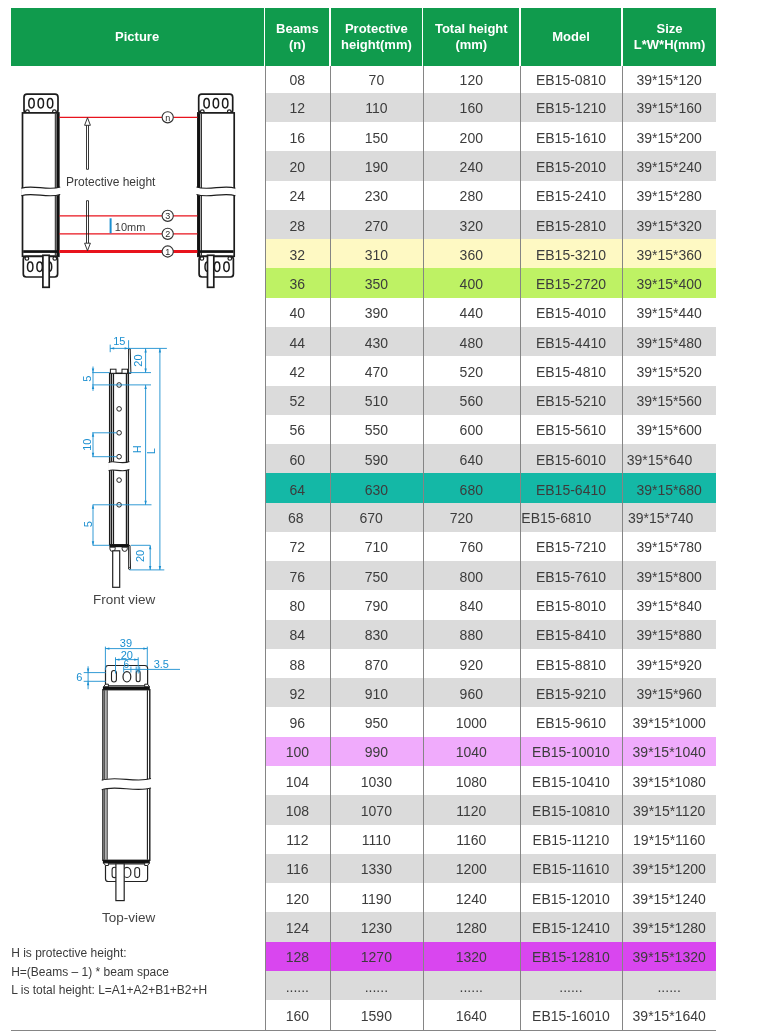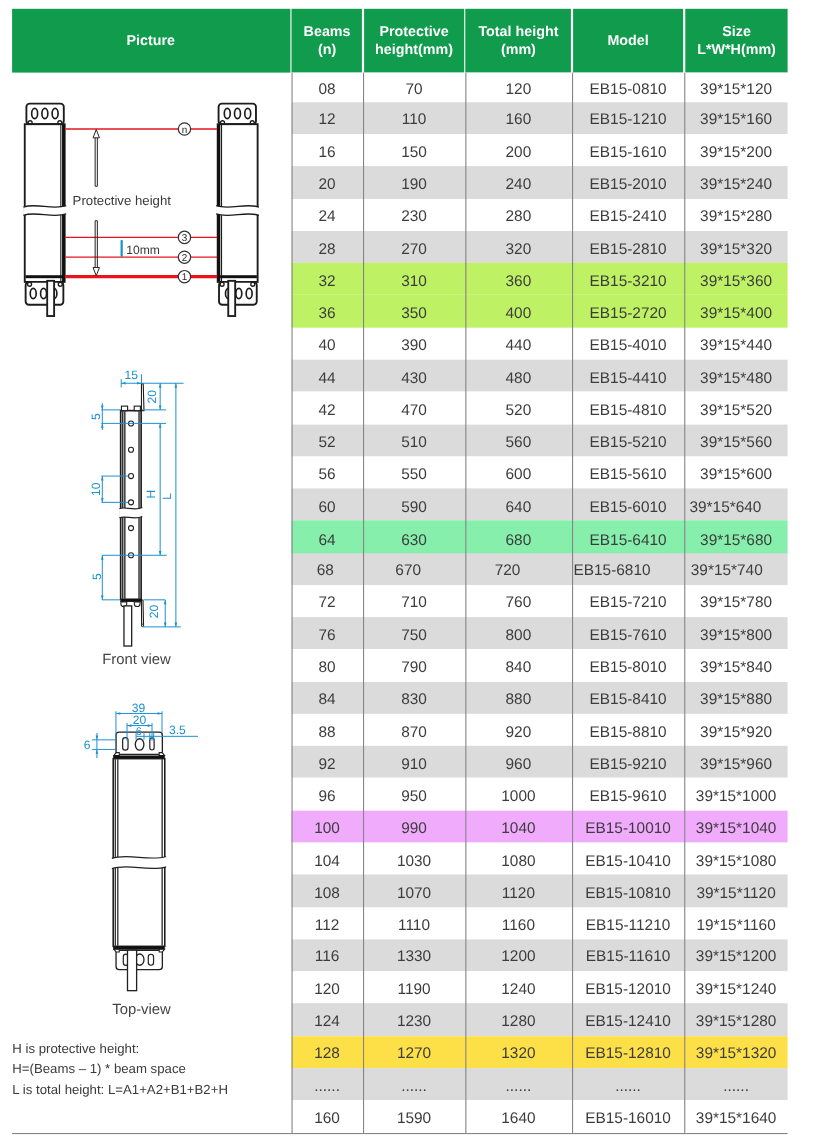--- a/index.html
+++ b/index.html
@@ -74,21 +74,21 @@
   </div>
 
 <div class="row" style="top:209.88px;height:29.27px;background:#dbdbdb">
     <div class="c" style="width:65.7px">28</div>
     <div class="c" style="width:92.4px">270</div>
     <div class="c" style="width:97.4px">320</div>
     <div class="c" style="width:102.0px">EB15-2810</div>
     <div class="c" style="width:94.4px">39*15*320</div>
   </div>
 
-<div class="row" style="top:239.15px;height:29.27px;background:#bef264">
+<div class="row" style="top:239.15px;height:29.27px;background:#fef9c3">
     <div class="c" style="width:65.7px">32</div>
     <div class="c" style="width:92.4px">310</div>
     <div class="c" style="width:97.4px">360</div>
     <div class="c" style="width:102.0px">EB15-3210</div>
     <div class="c" style="width:94.4px">39*15*360</div>
   </div>
 
 <div class="row" style="top:268.42px;height:29.27px;background:#bef264">
     <div class="c" style="width:65.7px">36</div>
     <div class="c" style="width:92.4px">350</div>
@@ -138,21 +138,21 @@
   </div>
 
 <div class="row" style="top:444.04px;height:29.27px;background:#dbdbdb">
     <div class="c" style="width:65.7px">60</div>
     <div class="c" style="width:92.4px">590</div>
     <div class="c" style="width:97.4px">640</div>
     <div class="c" style="width:102.0px">EB15-6010</div>
     <div class="c" style="width:75px">39*15*640</div>
   </div>
 
-<div class="row" style="top:473.31px;height:31px;background:#86efac">
+<div class="row" style="top:473.31px;height:31px;background:#14b8a6">
     <div class="c" style="width:65.7px">64</div>
     <div class="c" style="width:92.4px">630</div>
     <div class="c" style="width:97.4px">680</div>
     <div class="c" style="width:102.0px">EB15-6410</div>
     <div class="c" style="width:94.4px">39*15*680</div>
   </div>
 
 <div class="row" style="top:502.58px;height:29.27px;background:#dbdbdb">
     <div class="c" style="width:65.7px">68</div>
     <div class="c" style="width:92.4px">670</div>
@@ -266,21 +266,21 @@
   </div>
 
 <div class="row" style="top:912.36px;height:29.27px;background:#dbdbdb">
     <div class="c" style="width:65.7px">124</div>
     <div class="c" style="width:92.4px">1230</div>
     <div class="c" style="width:97.4px">1280</div>
     <div class="c" style="width:102.0px">EB15-12410</div>
     <div class="c" style="width:94.4px">39*15*1280</div>
   </div>
 
-<div class="row" style="top:941.63px;height:29.27px;background:#fde047">
+<div class="row" style="top:941.63px;height:29.27px;background:#d946ef">
     <div class="c" style="width:65.7px">128</div>
     <div class="c" style="width:92.4px">1270</div>
     <div class="c" style="width:97.4px">1320</div>
     <div class="c" style="width:102.0px">EB15-12810</div>
     <div class="c" style="width:94.4px">39*15*1320</div>
   </div>
 
 <div class="row" style="top:970.9px;height:29.27px;background:#dbdbdb">
     <div class="c" style="width:65.7px">......</div>
     <div class="c" style="width:92.4px">......</div>

